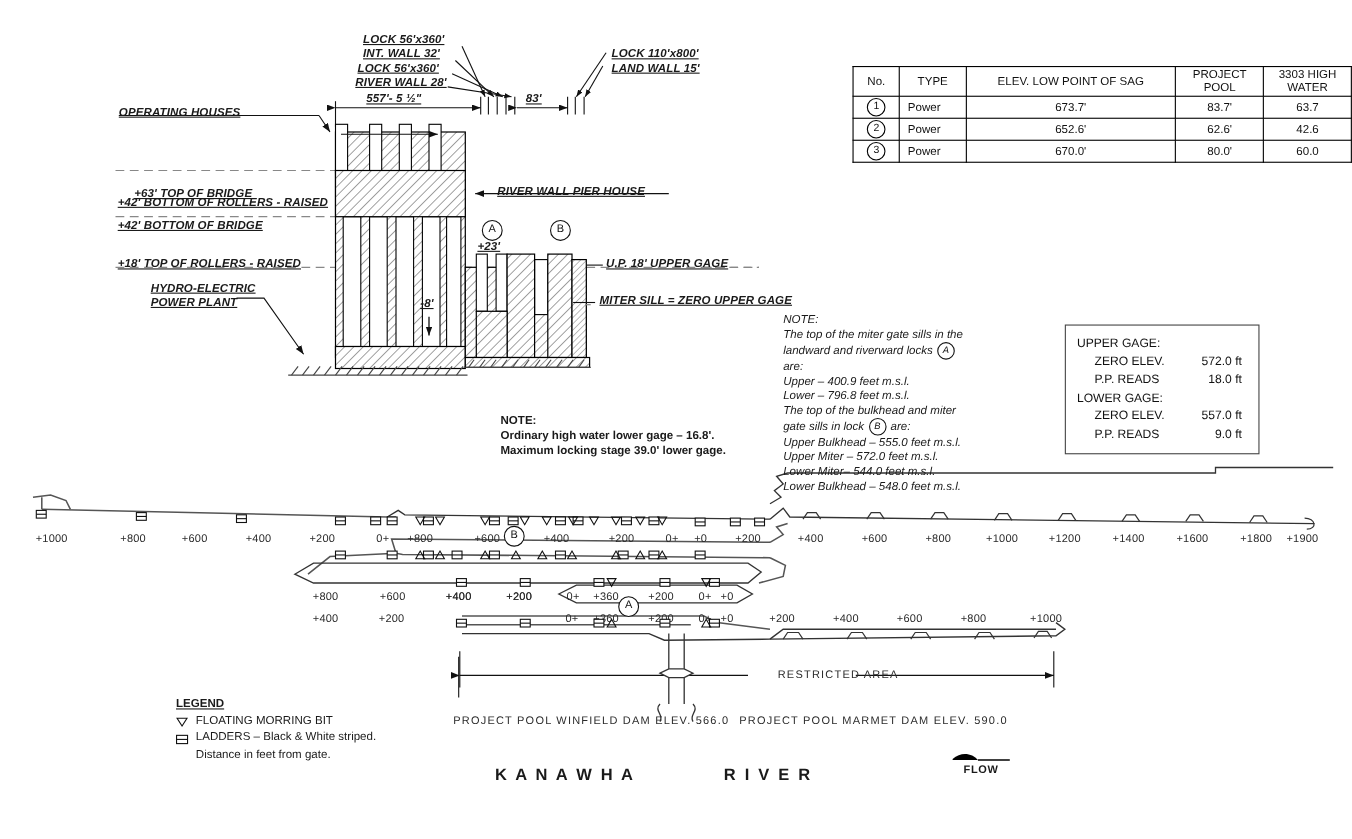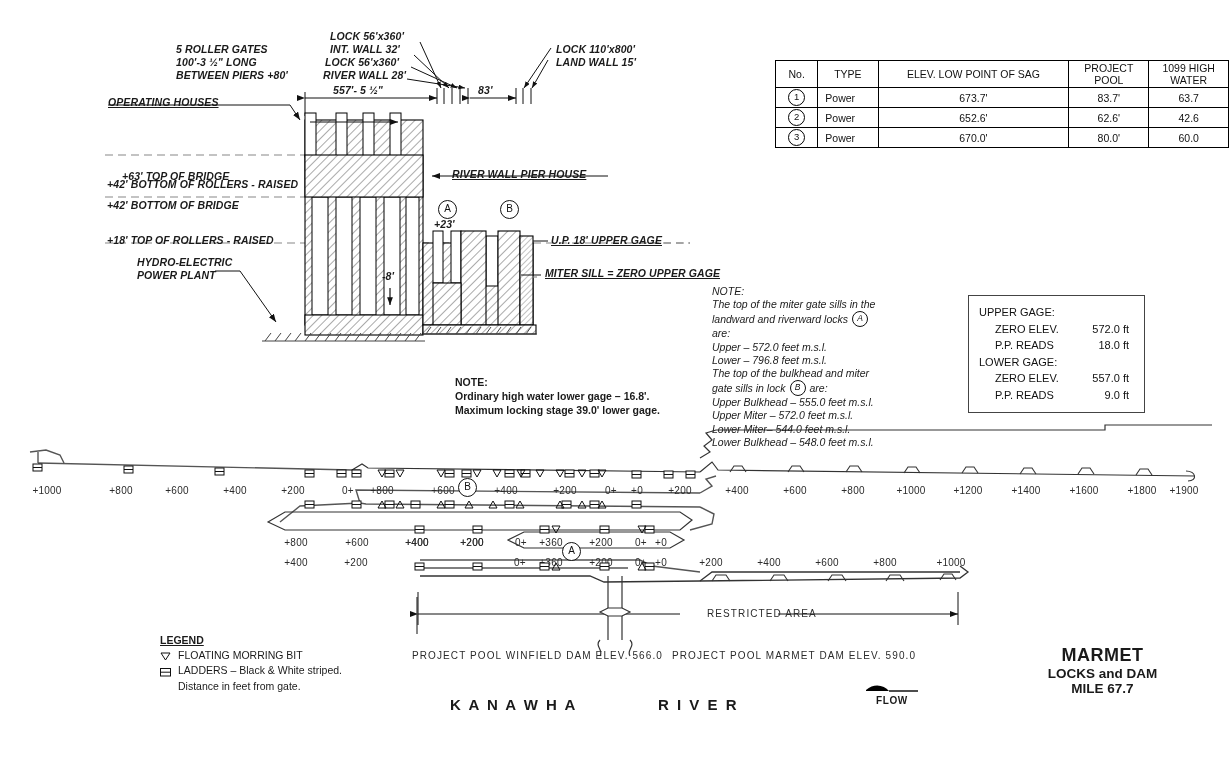--- a/index.html
+++ b/index.html
@@ -18,20 +18,21 @@
   .abs { position: absolute; }
 
   
   .lbl-ital {
     font-style: italic;
     font-weight: bold;
     font-size: 10.5px;
     letter-spacing: .1px;
     white-space: nowrap;
     line-height: 13px;
+    text-decoration: underline;
   }
   .lbl-ital-u { text-decoration: underline; }
   .note-bold {
     font-weight: bold;
     font-size: 10.5px;
     line-height: 14px;
     white-space: nowrap;
   }
   .note-ital {
     font-style: italic;
@@ -337,25 +338,20 @@
     <g stroke="#111" stroke-width="1">
       <line x1="417" y1="597" x2="417" y2="634"></line>
     </g>
 
     <g>
       <path d="M866,690 C874,683 884,685 889,691 L866,691 Z" fill="#000"></path>
       <line x1="889" y1="691" x2="918" y2="691" stroke="#000" stroke-width="1.4"></line>
     </g>
   </svg>
 
-  <div class="abs lbl-ital" style="left:176px;top:43px;">
-    <div>5 ROLLER GATES</div>
-    <div>100'-3 ½" LONG</div>
-    <div>BETWEEN PIERS +80'</div>
-  </div>
 
   <div class="abs lbl-ital lbl-ital-u" style="left:108px;top:96px;">OPERATING HOUSES</div>
 
   <div class="abs lbl-ital" style="left:330px;top:30px;">LOCK  56'x360'</div>
   <div class="abs lbl-ital" style="left:330px;top:43px;">INT. WALL  32'</div>
   <div class="abs lbl-ital" style="left:325px;top:56px;">LOCK  56'x360'</div>
   <div class="abs lbl-ital" style="left:323px;top:69px;">RIVER WALL 28'</div>
 
   <div class="abs lbl-ital" style="left:556px;top:43px;">LOCK  110'x800'</div>
   <div class="abs lbl-ital" style="left:556px;top:56px;">LAND WALL  15'</div>
@@ -390,21 +386,21 @@
   </div>
 
   <div class="abs note-ital" style="left:712px;top:285px;">
     <div>NOTE:</div>
     <div>The top of the miter gate sills in the</div>
     <div style="display:flex;align-items:center;gap:4px;">
       <span>landward and riverward locks</span>
       <span class="circ-let sm">A</span>
     </div>
     <div>are:</div>
-    <div>Upper – 572.0 feet m.s.l.</div>
+    <div>Upper – 400.9 feet m.s.l.</div>
     <div>Lower – 796.8 feet m.s.l.</div>
     <div>The top of the bulkhead and miter</div>
     <div style="display:flex;align-items:center;gap:4px;">
       <span>gate sills in lock</span>
       <span class="circ-let sm">B</span>
       <span>are:</span>
     </div>
     <div>Upper Bulkhead  – 555.0 feet m.s.l.</div>
     <div>Upper Miter – 572.0 feet m.s.l.</div>
     <div>Lower Miter– 544.0 feet m.s.l.</div>
@@ -416,21 +412,21 @@
       <tbody>
       <tr>
         <td style="width:34px;">No.</td>
         <td style="width:52px;">TYPE</td>
         <td style="width:188px;">ELEV. LOW POINT OF SAG</td>
         <td style="width:72px;">
           <span>PROJECT</span><br>
           <span>POOL</span>
         </td>
         <td style="width:72px;">
-          <span>1099 HIGH</span><br>
+          <span>3303 HIGH</span><br>
           <span>WATER</span>
         </td>
       </tr>
       <tr>
         <td><span class="circ-num">1</span></td>
         <td style="text-align:left;padding-left:7px;">Power</td>
         <td>673.7'</td>
         <td>83.7'</td>
         <td>63.7</td>
       </tr>
@@ -668,19 +664,14 @@
     <div style="display:flex;align-items:flex-start;gap:7px;">
       <svg width="11" height="12" style="margin-top:4px;">
         <rect x="0.5" y="1.5" width="10" height="7.5" fill="#fff" stroke="#111" stroke-width="1"></rect>
         <line x1="0.5" y1="5.2" x2="10.5" y2="5.2" stroke="#111" stroke-width="1"></line>
       </svg>
       <span class="legend-t">LADDERS – Black &amp; White striped.</span>
     </div>
     <div style="padding-left:18px;" class="legend-t">Distance in feet from gate.</div>
   </div>
 
-  <div class="abs" style="left:1010px;top:645px;width:185px;text-align:center;">
-    <div class="title-main">MARMET</div>
-    <div class="title-sub">LOCKS and DAM</div>
-    <div class="title-sub">MILE 67.7</div>
-  </div>
 
 </div>
 
 </body></html>

